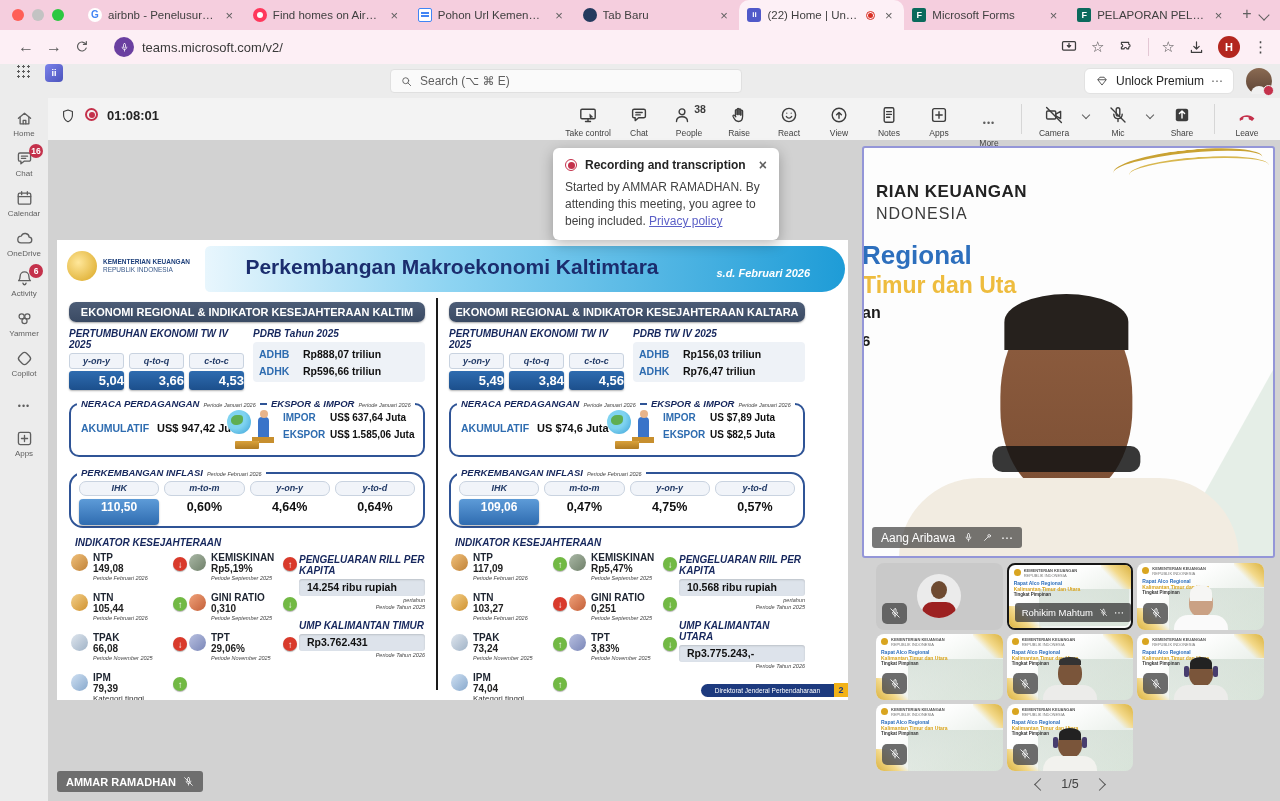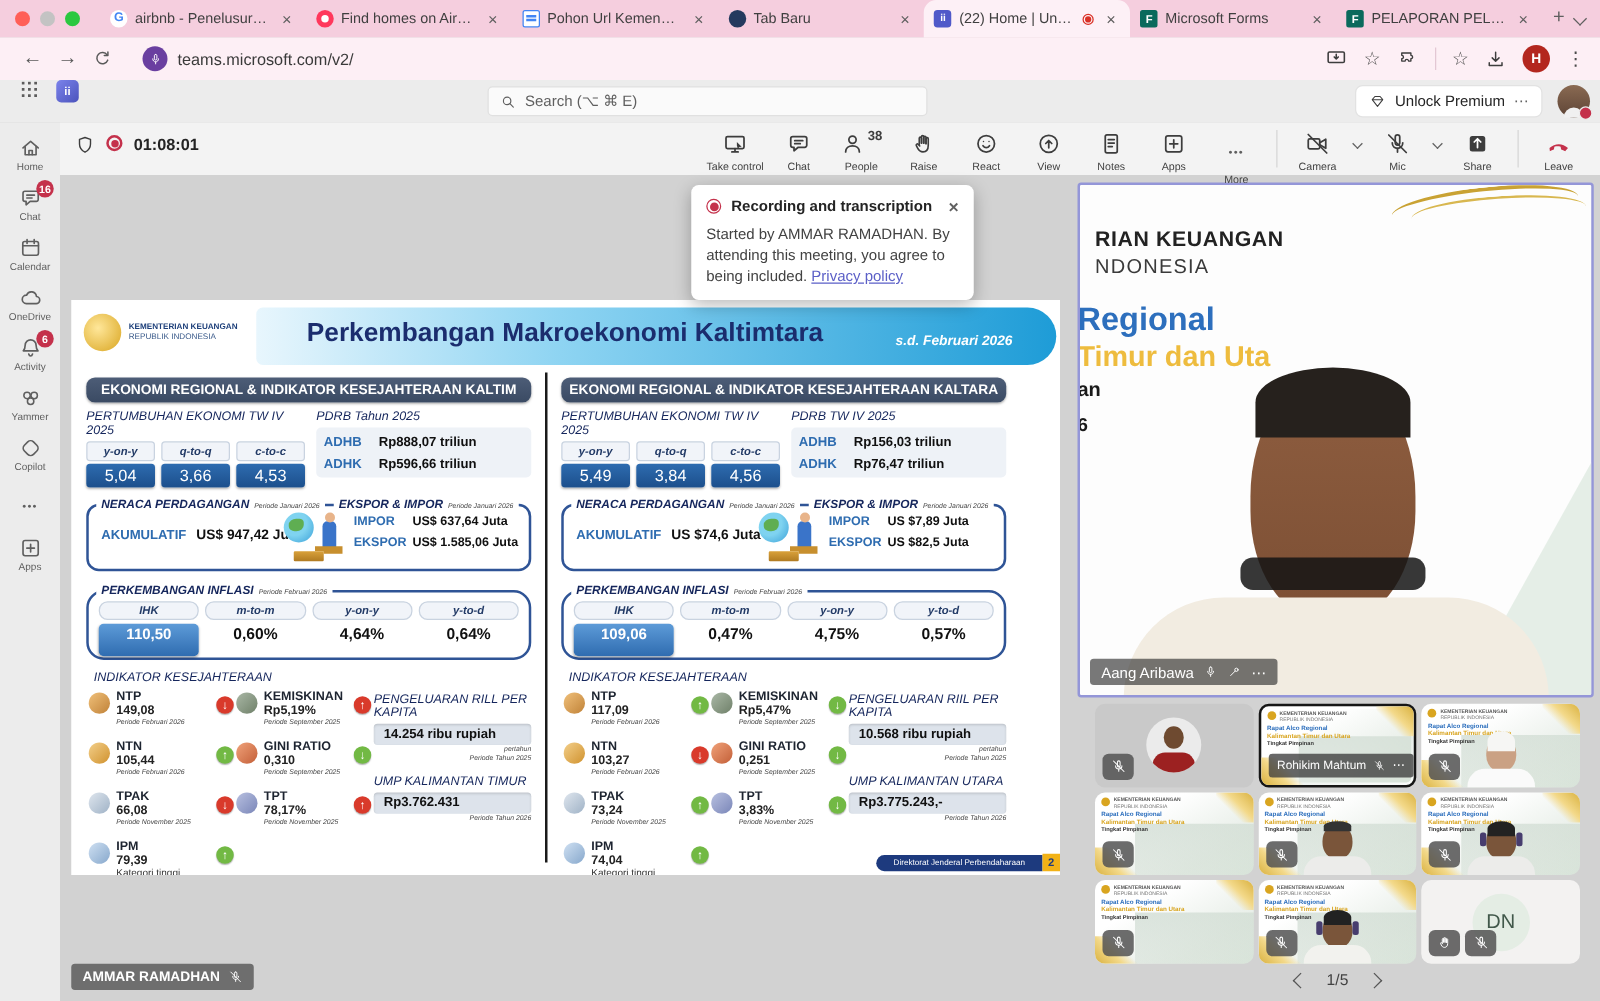--- a/index.html
+++ b/index.html
@@ -99,25 +99,25 @@
 .slogo-tx{font-size:6.5px;font-weight:bold;color:#1d3f7a;line-height:1.3}
 .slogo-tx i{display:block;font-weight:normal;font-style:normal;color:#3a5a8a}
 .stitle{position:absolute;left:160px;top:15px;width:470px;text-align:center;font-size:21px;font-weight:bold;color:#1b2d6e;z-index:2}
 .sdate{position:absolute;right:38px;top:27px;font-size:11px;font-style:italic;font-weight:bold;color:#fff;z-index:2}
 .sdivider{position:absolute;left:379px;top:58px;width:2px;height:392px;background:#1a1a1a}
 .panel{position:absolute;top:62px;width:356px;height:392px}
 #p0{left:12px}#p1{left:392px}
 .phead{height:20px;background:linear-gradient(#4d5d77,#3a4a63);border-radius:7px;color:#fff;font-size:11px;font-weight:bold;display:flex;align-items:center;justify-content:center;box-shadow:0 1px 2px rgba(0,0,0,.35)}
 .prow{display:flex;margin-top:6px}
 .growth{width:180px}
-.sect-title{font-size:10px;font-weight:normal;font-style:italic;color:#15265c}
+.sect-title{font-size:10px;font-weight:bold;font-style:italic;color:#15265c}
 .gcells{display:flex;gap:5px;margin-top:3px}
 .gcell{width:55px}
 .glab{display:block;height:14px;background:#f1f4f9;border:1px solid #c9d3e0;border-radius:3px;font-size:9px;font-style:italic;font-weight:bold;color:#223a66;text-align:center;line-height:14px}
-.gval{display:block;height:19px;margin-top:2px;background:linear-gradient(#2e6cb0,#1c4f8c);border-radius:3px;color:#fff;font-size:13px;font-weight:normal;text-align:center;line-height:19px;box-shadow:0 1px 2px rgba(0,0,0,.3)}
+.gval{display:block;height:19px;margin-top:2px;background:linear-gradient(#2e6cb0,#1c4f8c);border-radius:3px;color:#fff;font-size:13px;font-weight:bold;text-align:right;line-height:19px;box-shadow:0 1px 2px rgba(0,0,0,.3)}
 .pdrb{flex:1;padding-left:4px}
 .pdrb-box{margin-top:3px;background:#eef2f7;border-radius:4px;padding:3px 6px}
 .prow2{display:flex;align-items:center;gap:8px;height:17px}
 .plab{color:#2e6cb0;font-size:10.5px;font-weight:bold;width:36px}
 .pval{color:#101010;font-size:10.5px;font-weight:bold}
 .neraca{position:relative;margin-top:13px;height:50px;border:2px solid #2f5496;border-radius:10px}
 .box-title{position:absolute;top:-7px;background:#fff;padding:0 4px;font-size:9.5px;font-style:italic;font-weight:bold;color:#15265c;display:flex;gap:4px;align-items:baseline;white-space:nowrap}
 .box-title i{font-size:5.5px;color:#444;font-weight:normal}
 .bt1{left:6px}.bt2{left:196px}
 .akum{position:absolute;left:10px;top:17px;display:flex;gap:8px;align-items:center}
@@ -817,21 +817,21 @@
             <b class="ind-name">GINI RATIO</b>
             <span class="ind-val">0,310</span>
 
             <i class="ind-period">Periode September 2025</i>
             <span class="ind-arrow"></span>
           </div>
 
           <div class="ind-item arr-up tone-red">
             <span class="ind-ic ic-jobless"></span>
             <b class="ind-name">TPT</b>
-            <span class="ind-val">78,17%</span>
+            <span class="ind-val">29,06%</span>
 
             <i class="ind-period">Periode November 2025</i>
             <span class="ind-arrow"></span>
           </div>
 
       </div>
       <div class="indright">
         <div class="sect-title">PENGELUARAN RILL PER KAPITA</div>
         <div class="graybox">14.254 ribu rupiah</div>
         <div class="tinyr">pertahun</div>
@@ -1207,35 +1207,20 @@
         <span class="pt"></span>
       </div>
 
       <div class="p-mic">
         <svg viewBox="0 0 20 20">
           <use href="#g-micoff"></use>
         </svg>
       </div>
     </div>
 
-    <div class="ptile p-light has-initials has-extra">
-
-      <div class="p-init">DN</div>
-
-      <div class="p-extra">
-        <svg viewBox="0 0 20 20">
-          <use href="#g-hand"></use>
-        </svg>
-      </div>
-      <div class="p-mic">
-        <svg viewBox="0 0 20 20">
-          <use href="#g-micoff"></use>
-        </svg>
-      </div>
-    </div>
 
 </div>
 
 <div class="pager">
   <span class="pgchev pg-l"></span>
   <span>1/5</span>
   <span class="pgchev pg-r"></span>
 </div>
 
 </body></html>

